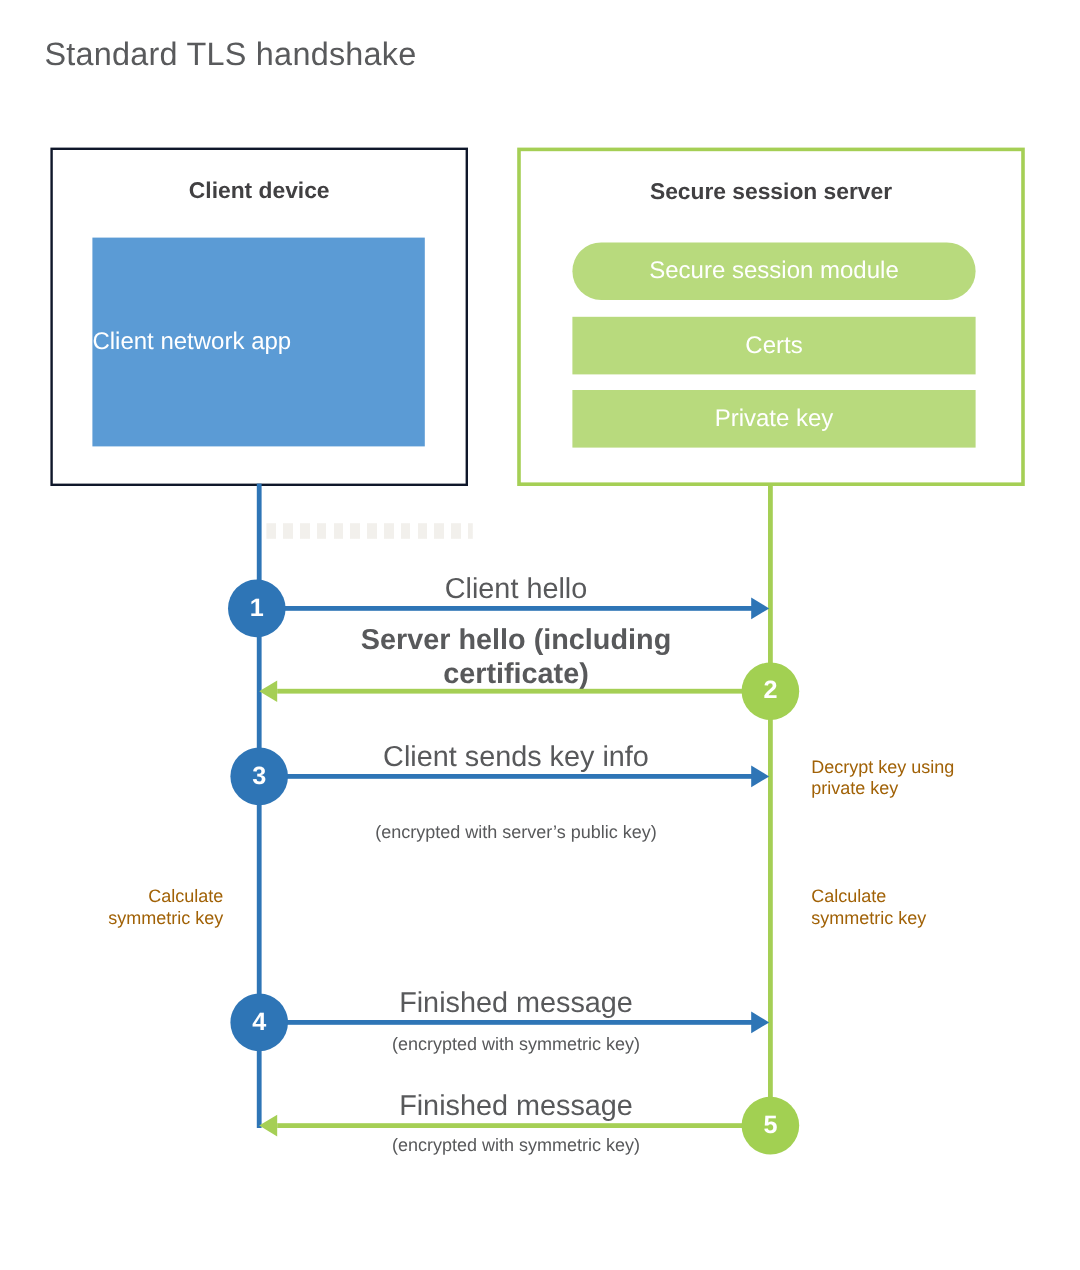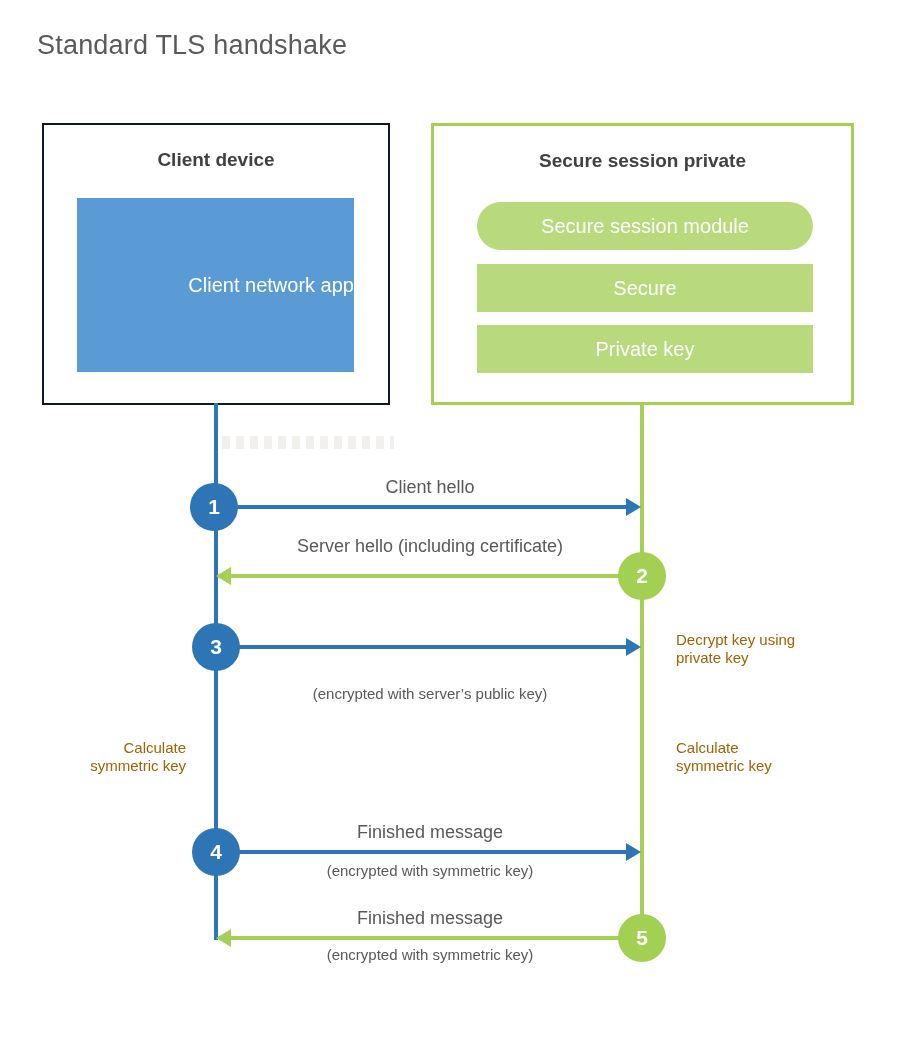--- a/index.html
+++ b/index.html
@@ -37,21 +37,21 @@
   .actor-title {
     position: absolute; left: 0; right: 0; top: 24px;
     text-align: center;
     font-size: 19px;
     font-weight: bold;
     color: #414042;
   }
   .client-app {
     position: absolute; left: 33px; top: 73px; width: 277px; height: 174px;
     background: #5b9bd5;
-    display: flex; align-items: center; justify-content: flex-end;
+    display: flex; align-items: center; justify-content: flex-start;
     text-align: center;
     color: #ffffff; font-size: 20px; line-height: 1.55;
   }
   .client-app span { display: inline-block; max-width: 185px; }
   .server-bar {
     position: absolute; left: 43px; width: 336px; height: 48px;
     background: #b8da7d;
     display: flex; align-items: center; justify-content: center;
     color: #ffffff; font-size: 20px;
   }
@@ -87,21 +87,21 @@
     border-top: 9px solid transparent;
     border-bottom: 9px solid transparent;
     z-index: 2;
   }
   .head-right-blue { border-left: 15px solid #2e75b6; }
   .head-left-green { border-right: 15px solid #a5cf55; }
 
   .msg-label {
     left: 240px; width: 380px;
     text-align: center;
-    font-size: 18px;
+    font-size: 24px;
     color: #58595b;
   }
   .msg-sublabel {
     left: 240px; width: 380px;
     text-align: center;
     font-size: 15px;
     color: #58595b;
   }
   .side-note {
     width: 140px;
@@ -118,40 +118,41 @@
   <div class="abs page-title">Standard TLS handshake</div>
 
   <div class="abs actor-box client-box">
     <div class="actor-title">Client device</div>
     <div class="client-app">
       <span>Client network app</span>
     </div>
   </div>
 
   <div class="abs actor-box server-box">
-    <div class="actor-title">Secure session private</div>
+    <div class="actor-title">Secure session server</div>
     <div class="server-bar bar-1">Secure session module</div>
-    <div class="server-bar bar-2">Secure</div>
+    <div class="server-bar bar-2">Certs</div>
     <div class="server-bar bar-3">Private key</div>
   </div>
 
   <div class="abs lifeline-client"></div>
   <div class="abs lifeline-server"></div>
   <div class="abs ghost-dashes"></div>
 
   <div class="abs msg-label" style="top:477px;">Client hello</div>
   <div class="abs msg-line line-blue" style="left:214px; top:505px; width:414px;"></div>
   <div class="abs arrowhead head-right-blue" style="left:626px; top:498px;"></div>
   <div class="abs step-circle circle-blue" style="left:190px; top:483px;">1</div>
 
-  <div class="abs msg-label" style="top:536px;">Server hello (including certificate)</div>
+  <div class="abs msg-label" style="top:520px;font-weight:bold;">Server hello (including certificate)</div>
   <div class="abs msg-line line-green" style="left:231px; top:574px; width:411px;"></div>
   <div class="abs arrowhead head-left-green" style="left:216px; top:567px;"></div>
   <div class="abs step-circle circle-green" style="left:618px; top:552px;">2</div>
 
+  <div class="abs msg-label" style="top:617px;">Client sends key info</div>
   <div class="abs msg-line line-blue" style="left:214px; top:645px; width:414px;"></div>
   <div class="abs arrowhead head-right-blue" style="left:626px; top:638px;"></div>
   <div class="abs step-circle circle-blue" style="left:192px; top:623px;">3</div>
   <div class="abs msg-sublabel" style="top:685px;">(encrypted with server’s public key)</div>
   <div class="abs side-note" style="left:676px; top:631px;">Decrypt key using private key</div>
 
   <div class="abs side-note" style="left:60px; top:739px; width:126px; text-align:right;">Calculate symmetric key</div>
   <div class="abs side-note" style="left:676px; top:739px; width:126px;">Calculate symmetric key</div>
 
   <div class="abs msg-label" style="top:822px;">Finished message</div>

